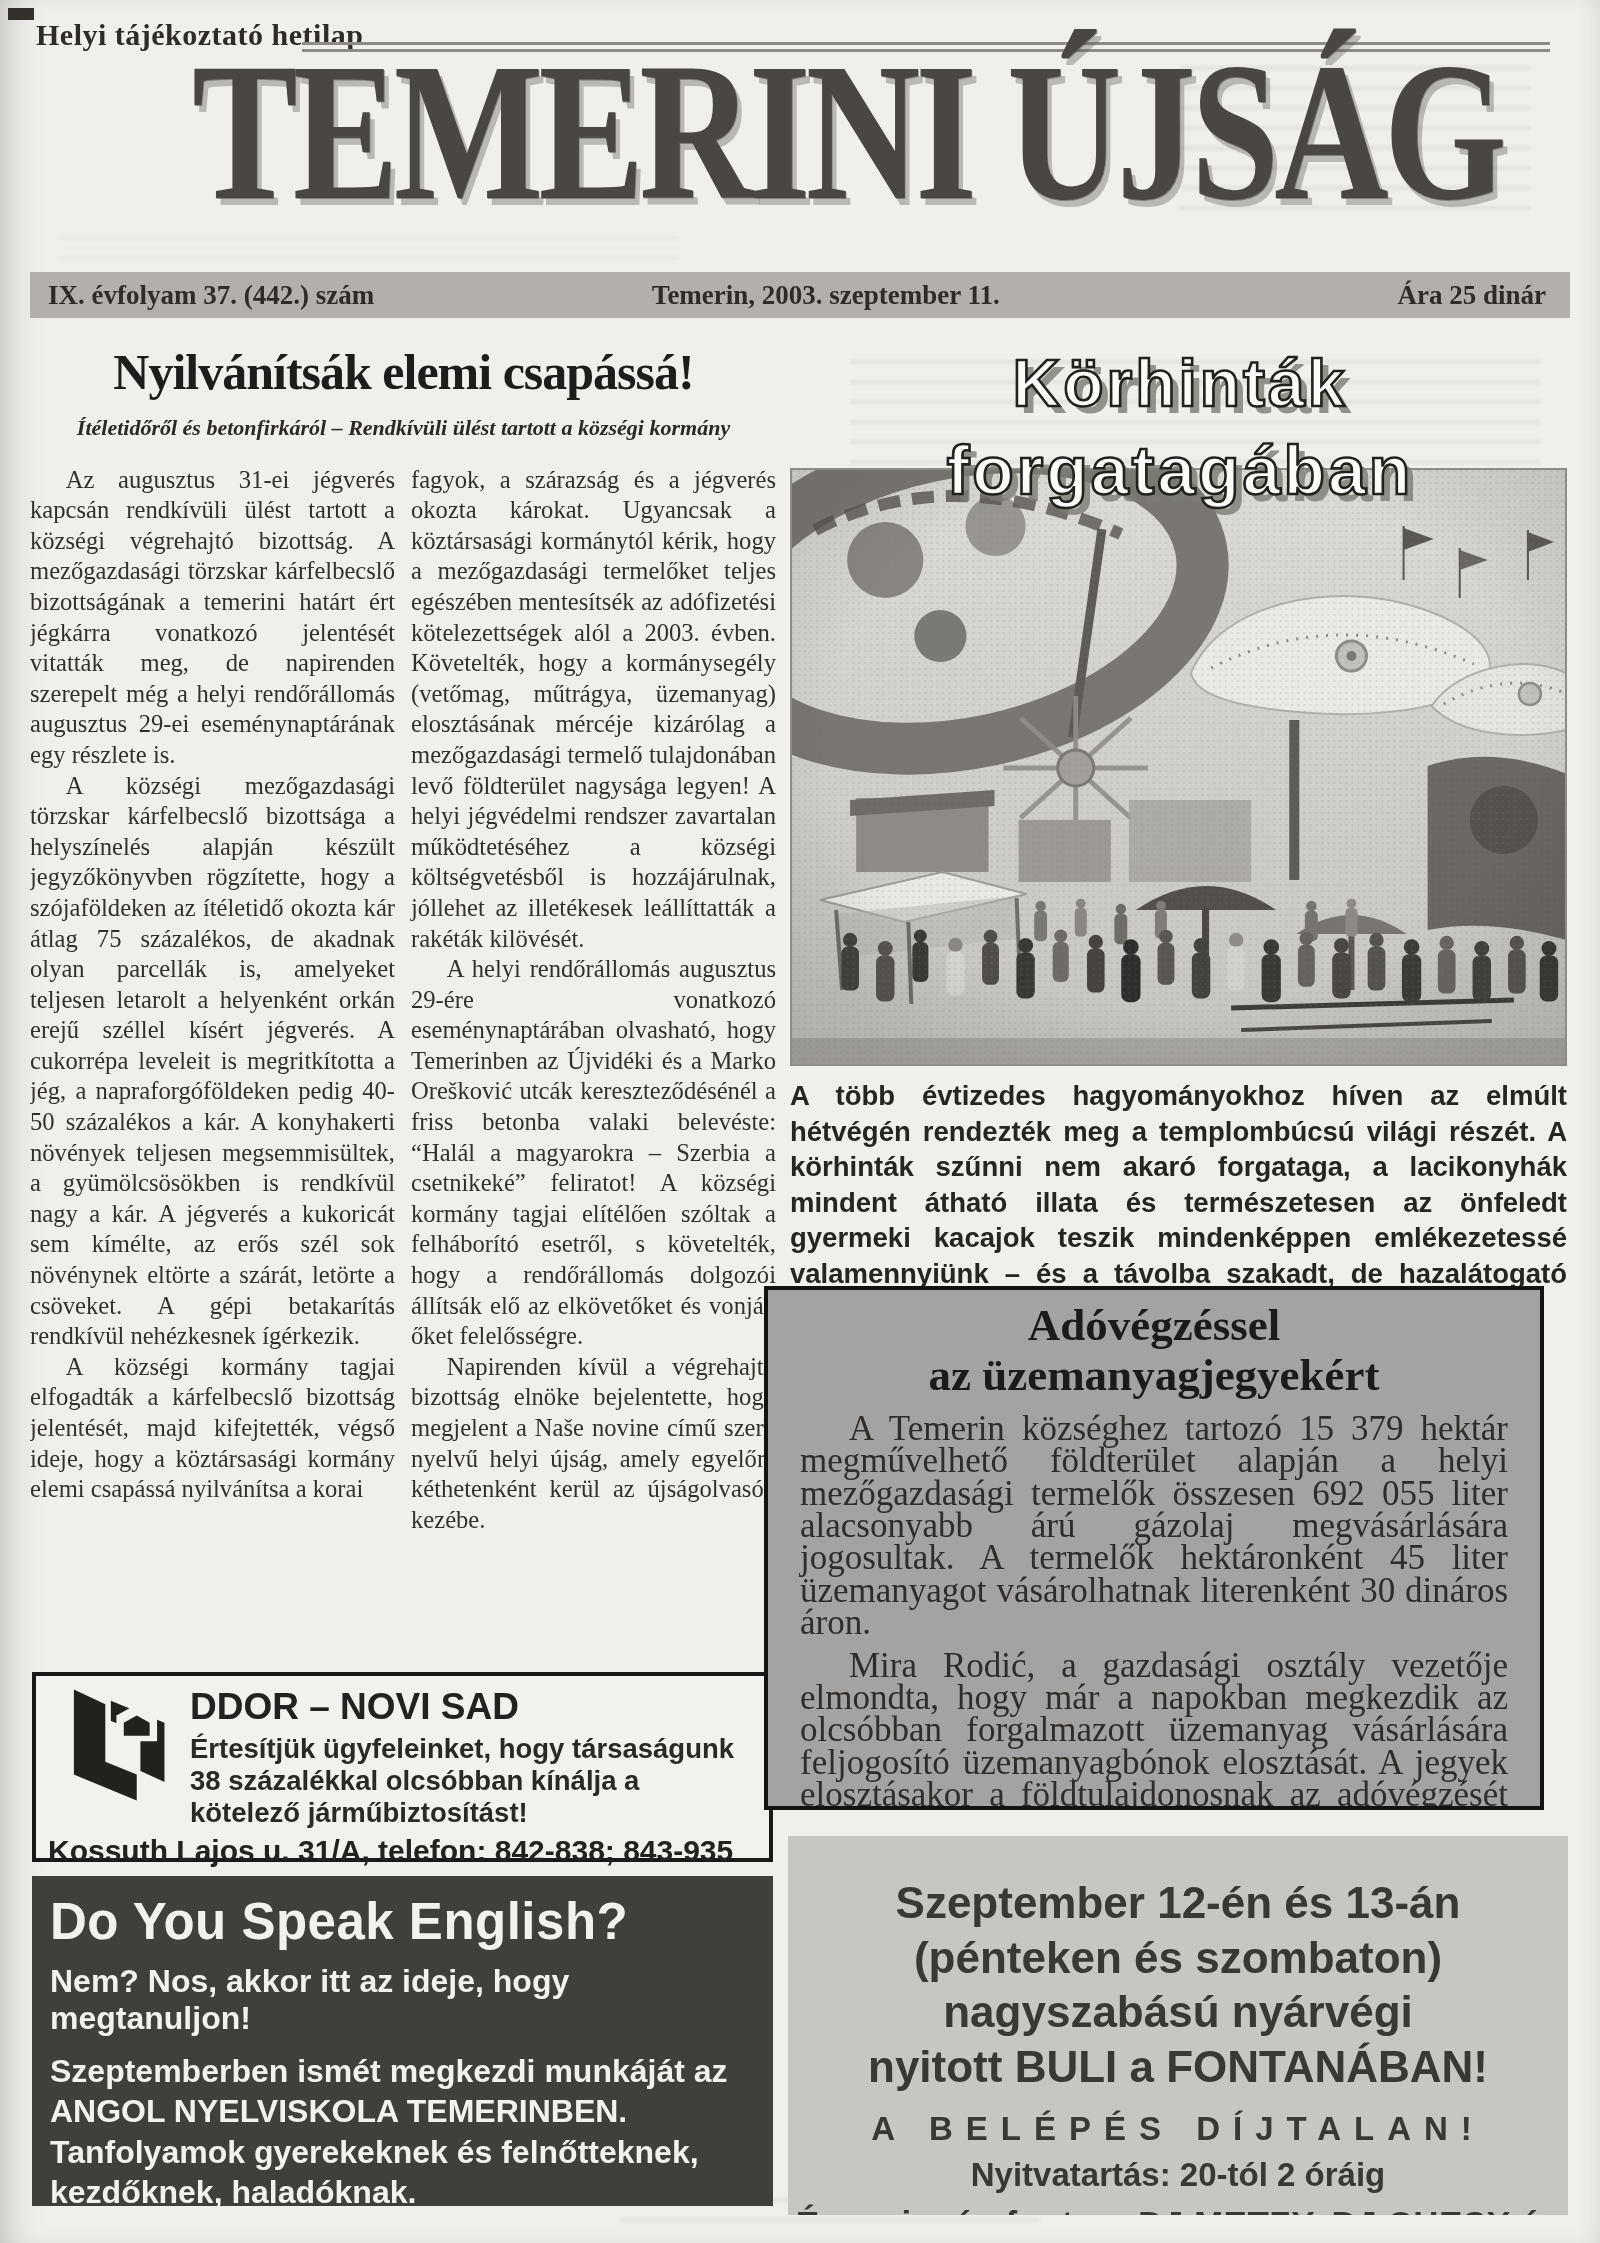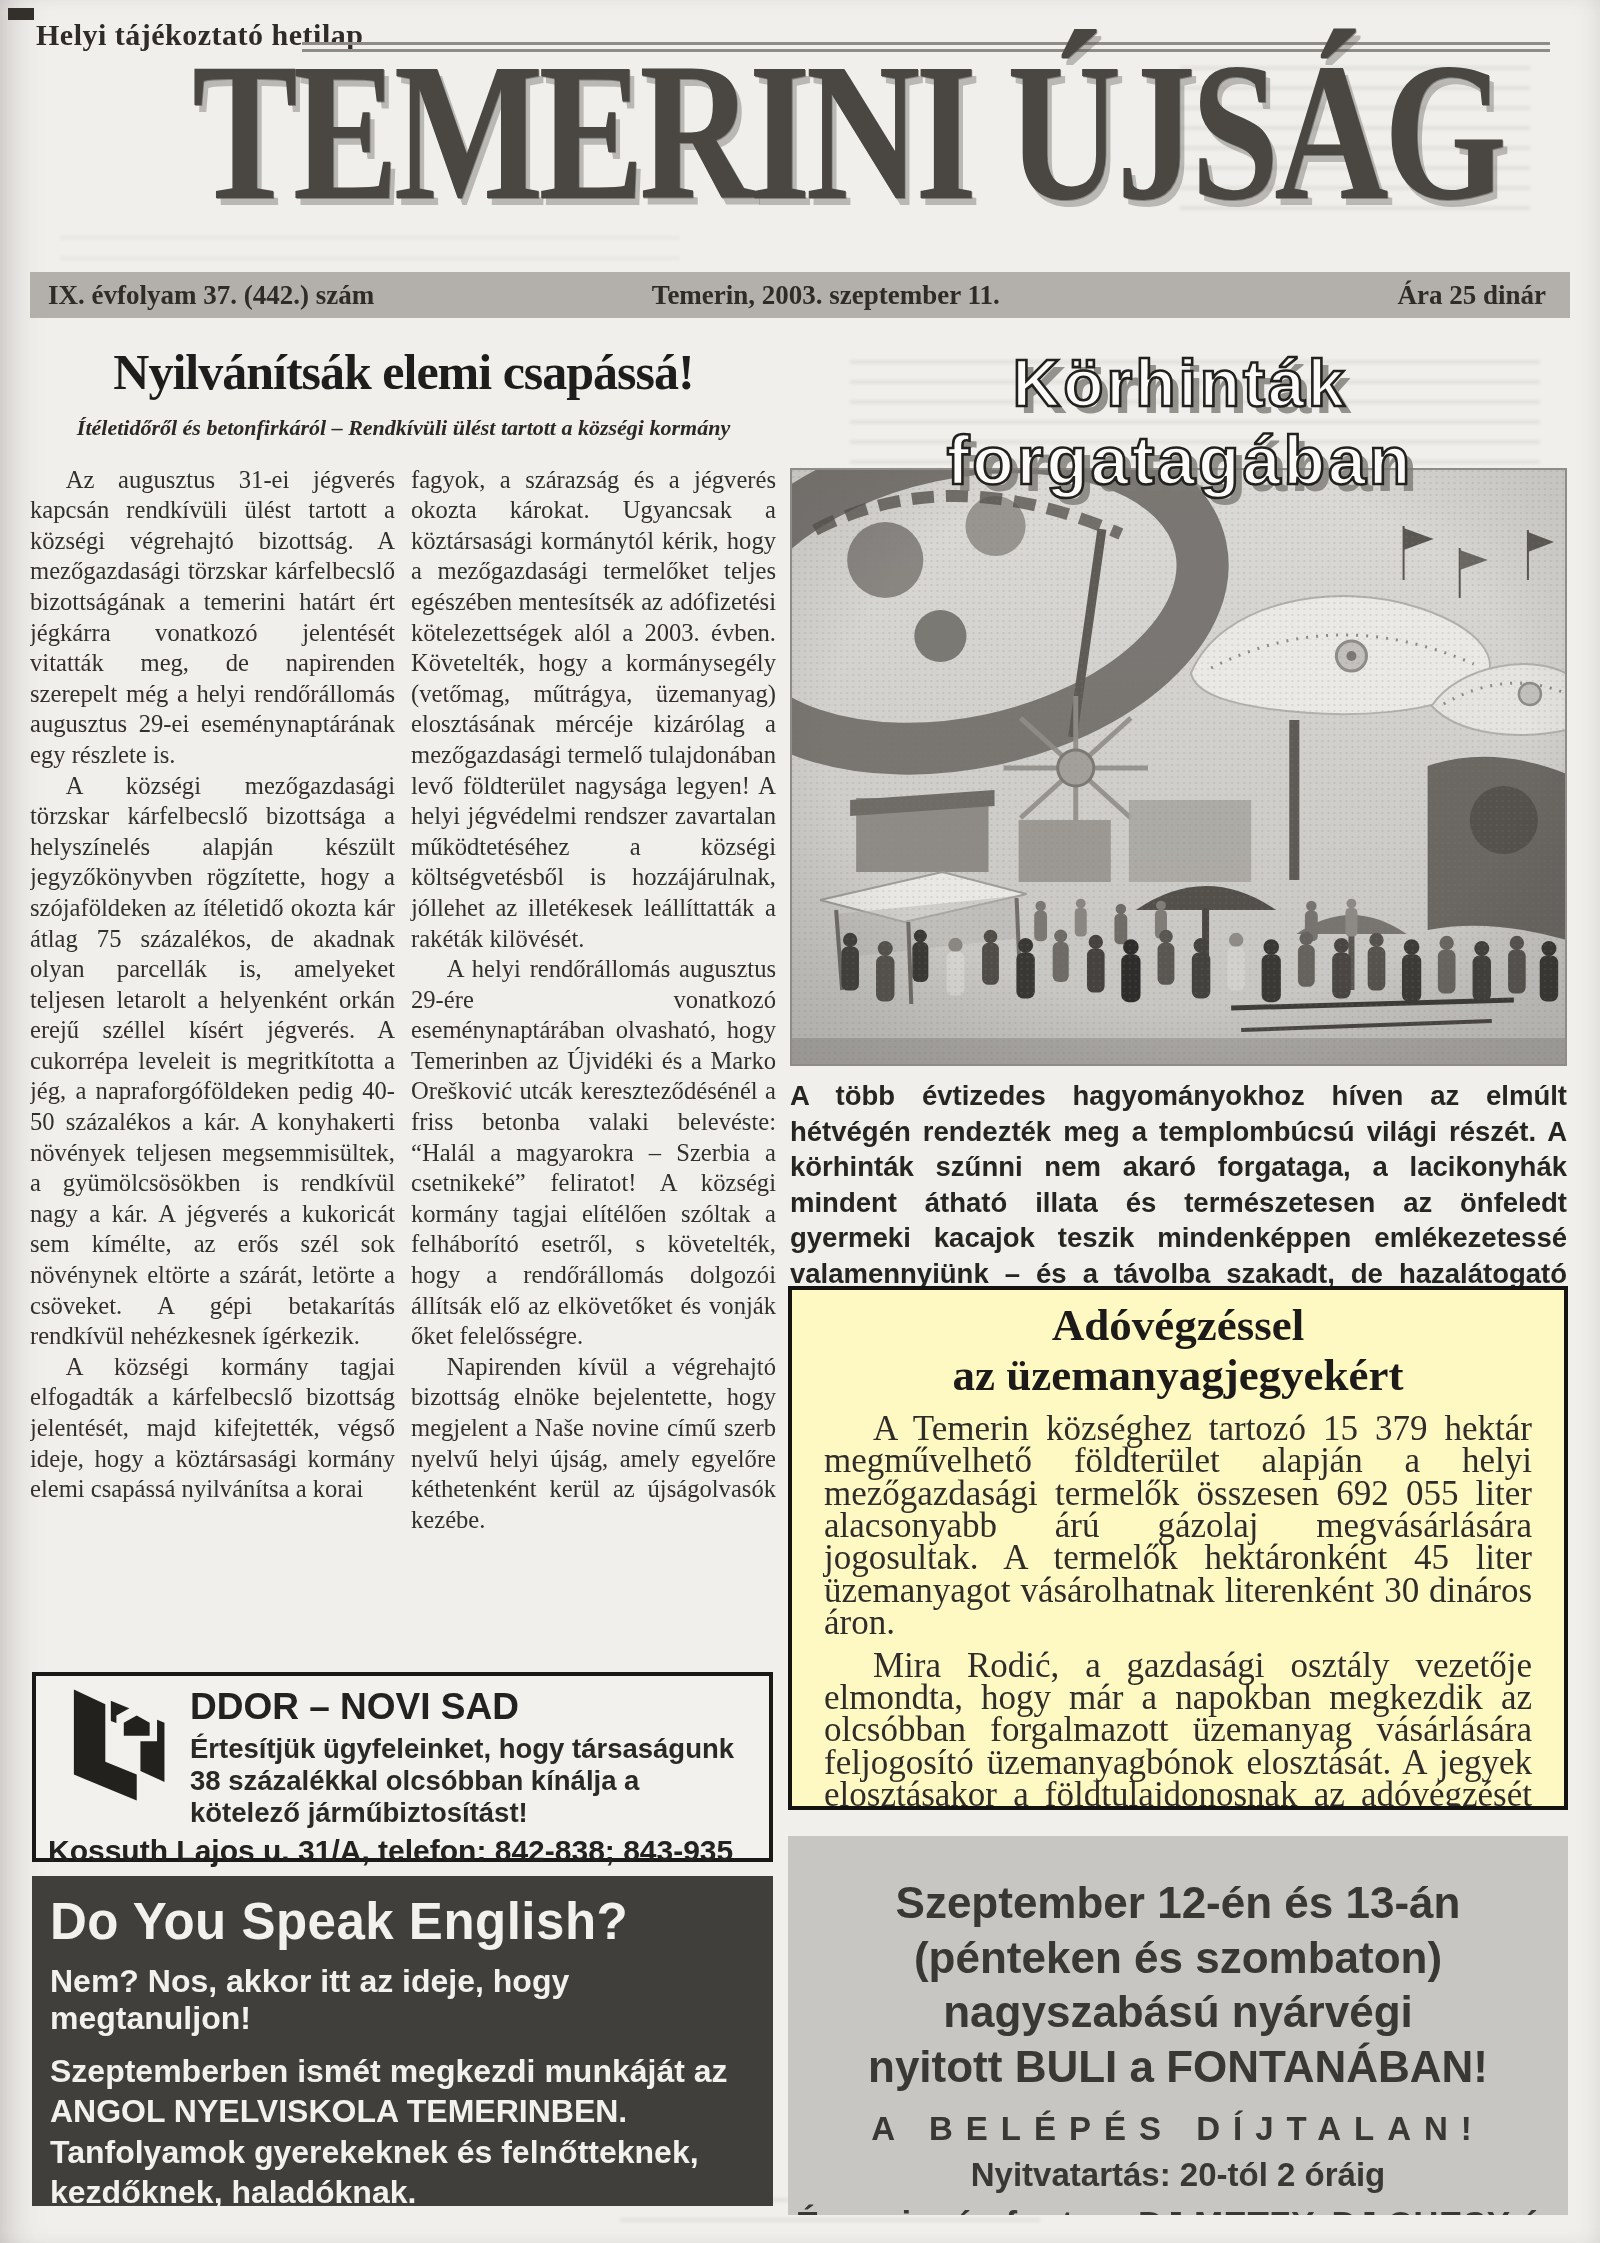--- a/index.html
+++ b/index.html
@@ -47,28 +47,28 @@
   .eng .t{font-weight:bold;font-size:51px;margin:4px 0 12px;letter-spacing:.5px;}
   .eng .l1{font-weight:bold;font-size:32px;margin-bottom:14px;}
   .eng .l2{font-weight:bold;font-size:32px;line-height:1.26;margin-bottom:12px;}
 
   
   .kor-head{position:absolute;left:790px;top:350px;width:780px;text-align:center;z-index:3;
             font-family:"Liberation Sans",sans-serif;font-weight:bold;color:#fcfbf9;letter-spacing:3px;
             -webkit-text-stroke:2.6px #23211e;
             text-shadow:7px 7px 0 rgba(125,122,117,.8);}
   .kor-head .k1{display:block;font-size:66px;line-height:1;}
-  .kor-head .k2{display:block;font-size:68px;line-height:1;margin-top:10px;}
+  .kor-head .k2{display:block;font-size:68px;line-height:1;margin-top:20px;}
   .photo{position:absolute;left:790px;top:468px;width:777px;height:598px;z-index:1;}
   .photo svg{display:block;width:100%;height:100%;}
   .caption{position:absolute;left:790px;top:1078px;width:777px;font-family:"Liberation Sans",sans-serif;
            font-weight:bold;font-size:27.5px;line-height:35.6px;text-align:justify;color:#272522;}
 
-  .fuel{position:absolute;left:788px;top:1286px;width:780px;height:524px;box-sizing:border-box;
-        border:4px solid #141311;background:#fef9c3;padding:8px 22px 10px;overflow:hidden;}
+  .fuel{position:absolute;left:764px;top:1286px;width:780px;height:524px;box-sizing:border-box;
+        border:4px solid #141311;background:#a3a3a3;padding:8px 22px 10px;overflow:hidden;}
   .fuel h2{margin:2px 0 12px;text-align:center;font-size:45px;line-height:1.12;color:#1d1b19;font-weight:bold;}
   .fuel p{margin:10px;font-size:35px;line-height:32.4px;text-align:justify;text-indent:1.4em;color:#2f2c29;hyphens:auto;}
 
   .fontana{position:absolute;left:788px;top:1836px;width:780px;height:379px;box-sizing:border-box;background:#c8c6c2;
            font-family:"Liberation Sans",sans-serif;font-weight:bold;color:#3a3835;text-align:center;padding-top:40px;overflow:hidden;}
   .fontana .big{font-size:44px;line-height:1.24;}
   .fontana .spread{font-size:33px;letter-spacing:13px;margin-top:16px;}
   .fontana .mid{font-size:33px;margin-top:8px;}
   .fontana .last{font-size:35px;margin-top:10px;letter-spacing:.5px;}
 </style>

